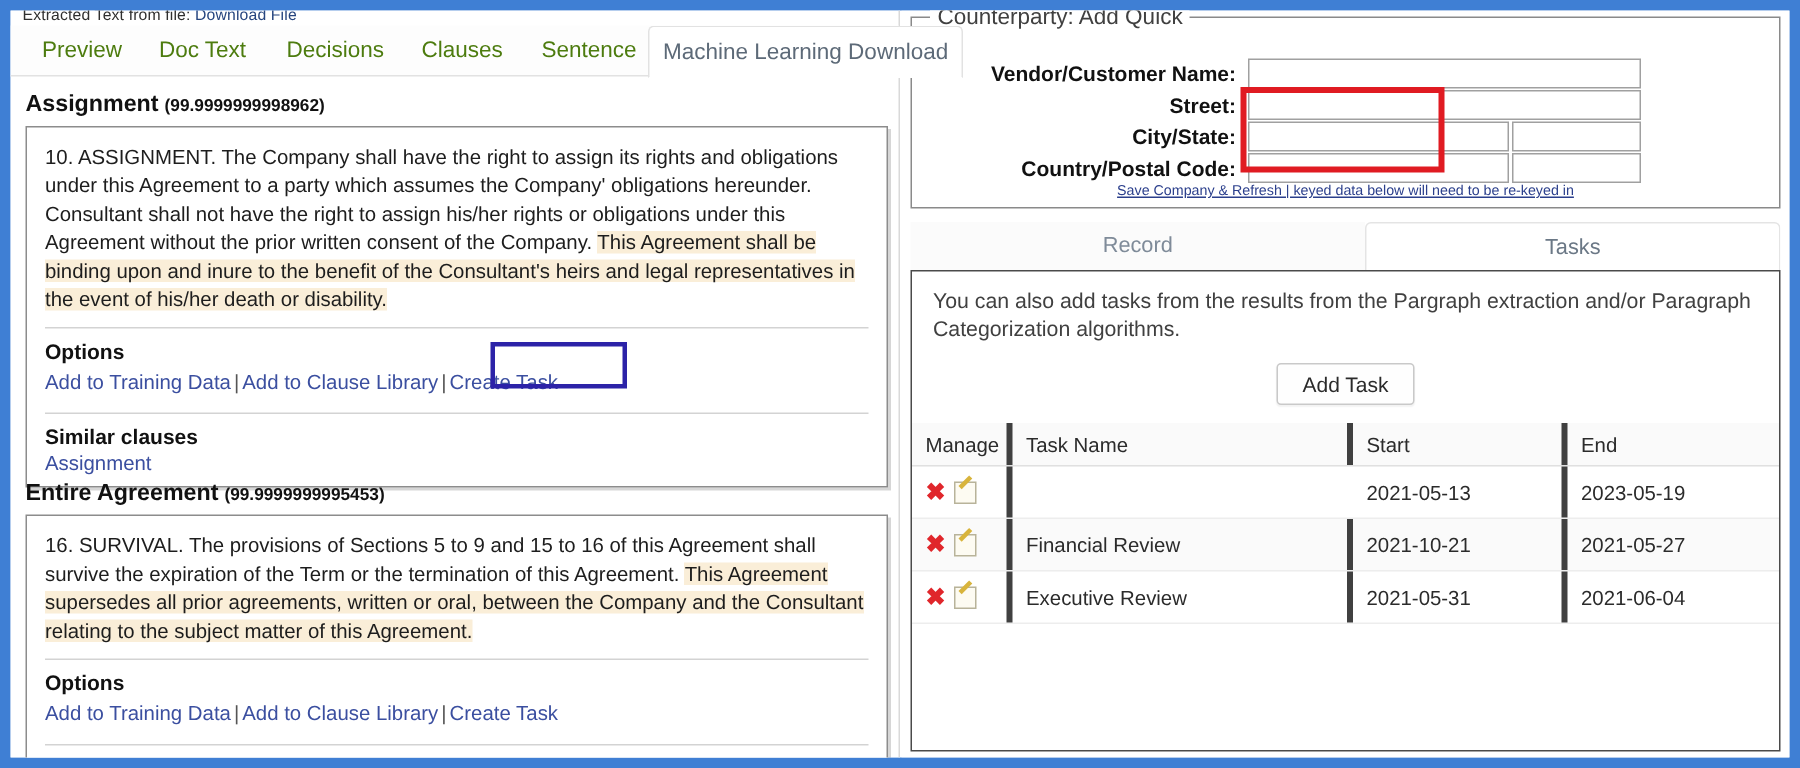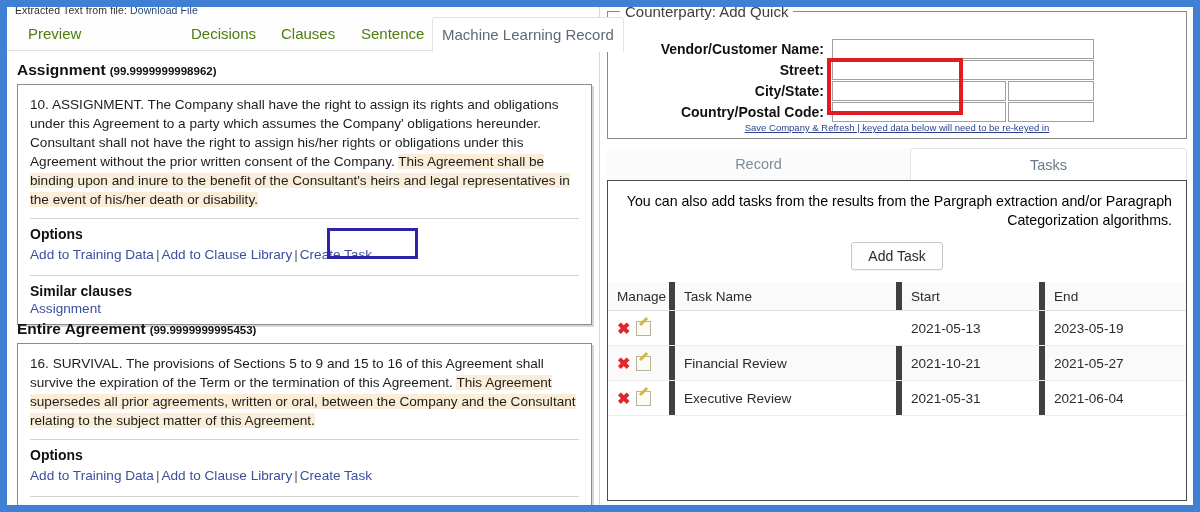--- a/index.html
+++ b/index.html
@@ -125,23 +125,22 @@
     color: #6b7886;
   }
 
   #tasks-panel {
     position: absolute; left: 6px; right: 6px; top: 173px; bottom: 4px;
     border: 1px solid #4a4a4a;
     background: #fff;
     overflow: hidden;
   }
   #tasks-intro {
-    font-size: 14.2px; color: #000000; line-height: 19px;
+    font-size: 14.2px; color: #404040; line-height: 19px;
     padding: 11px 14px 0 14px;
-    text-align: right;
   }
   #addtask-wrap { text-align: center; margin-top: 12px; }
   #addtask-btn {
     display: inline-block;
     font-size: 14px; color: #2b2b2b;
     background: #fefefe;
     border: 1px solid #c9c9c9; border-radius: 3px;
     padding: 5px 16px;
     box-shadow: 0 1px 1px rgba(0,0,0,.05);
   }
@@ -150,21 +149,21 @@
   }
 
   #tasks-table { position: absolute; left: 0; right: 0; top: 101px; bottom: 0; }
   .trow { position: relative; height: 35px; border-bottom: 1px solid #ededed; }
   .thead { height: 29px; background: #fafafa; border-bottom: 1px solid #e0e0e0; }
   .thead .tc { font-size: 13.6px; color: #2b2b2b; line-height: 29px; }
   .tc {
     position: absolute; top: 0; bottom: 0;
     font-size: 13.6px; color: #2b2b2b; line-height: 35px;
     padding-left: 9px; white-space: nowrap;
-    border-right: 6px solid #404040;
+    border-right: 4px solid #404040;
   }
   .tc.last { border-right: none; }
   .c-manage { left: 0;    width: 67px; }
   .c-name   { left: 67px; width: 227px; }
   .c-start  { left: 294px; width: 143px; }
   .c-end    { left: 437px; right: 0; width: auto; }
   .trow.alt { background: #fafafa; }
   .icon-x {
     display: inline-block; vertical-align: middle;
     font-size: 16px; font-weight: bold; color: #e0262b; line-height: 1;
@@ -188,25 +187,26 @@
 
   <div class="pane" id="left-pane">
 
     <div id="extracted-bar">
       <span>Extracted Text from file:</span>
       <a class="lnk" href="#">Download File</a>
     </div>
 
     <div id="tabstrip">
       <div class="tab" style="left:12px;">Preview</div>
+      <div class="tab" style="left:90px;">Doc Text</div>
       <div class="tab" style="left:175px;">Decisions</div>
       <div class="tab" style="left:265px;">Clauses</div>
       <div class="tab" style="left:345px;">Sentence</div>
       <div class="tab" style="left:430px;">Auto Extract</div>
-      <div class="tab active" style="left:425px;">Machine Learning Record</div>
+      <div class="tab active" style="left:425px;">Machine Learning Download</div>
     </div>
 
     <div class="clause-block" style="top:54px;">
       <div class="clause-title">
         <span>Assignment</span><span class="score">(99.9999999998962)</span>
       </div>
       <div class="clause-card">
         <div class="clause-text"><span>10. ASSIGNMENT. The Company shall have the right to assign its rights and obligations under this Agreement to a party which assumes the Company' obligations hereunder. Consultant shall not have the right to assign his/her rights or obligations under this Agreement without the prior written consent of the Company. </span><span class="hl">This Agreement shall be binding upon and inure to the benefit of the Consultant's heirs and legal representatives in the event of his/her death or disability.</span></div>
         <div class="divider"></div>
         <div class="sec-head">Options</div>

